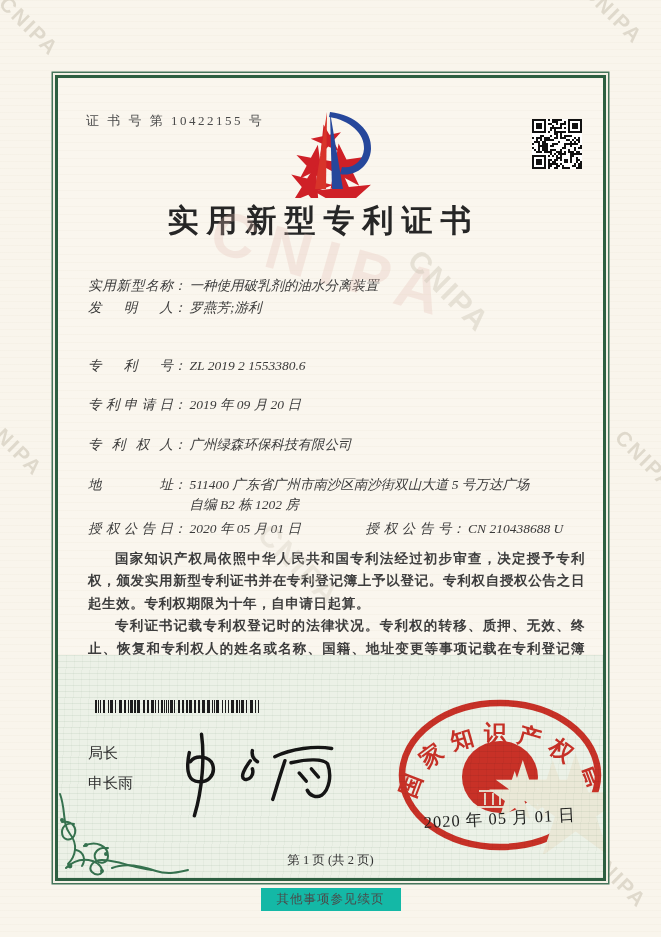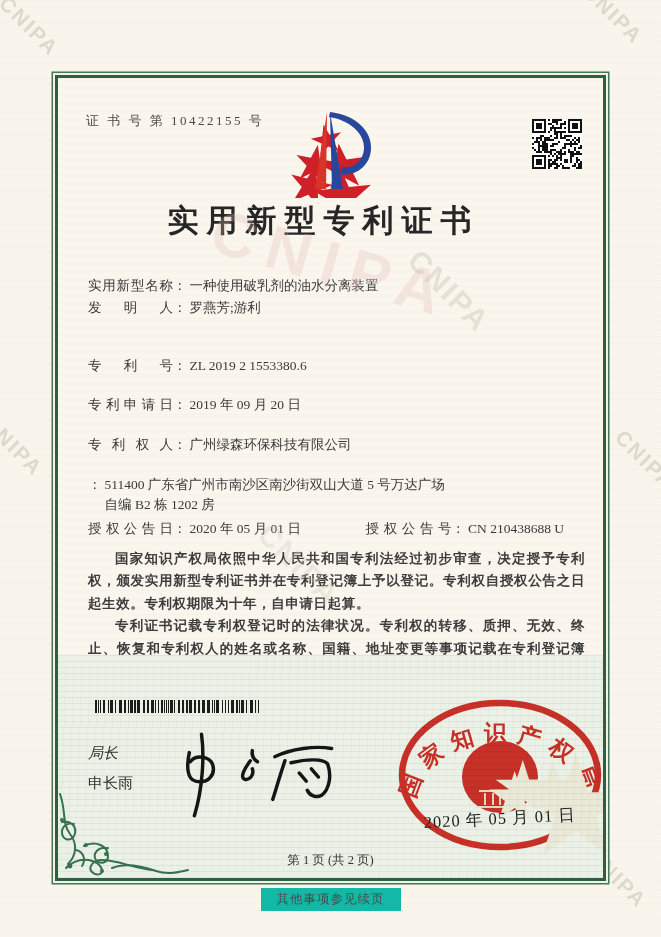--- a/index.html
+++ b/index.html
@@ -27,38 +27,38 @@
   .frame::before{content:"";position:absolute;inset:0;
          background:repeating-linear-gradient(180deg,rgba(205,195,170,.08) 0 1px,transparent 1px 8px);
          pointer-events:none;}
   
   .cert-no{position:absolute;left:28px;top:34px;font-size:13px;letter-spacing:2.5px;color:#4a4a4a;}
   .qr{position:absolute;left:474px;top:41px;width:50px;height:50px;background:#fff;}
   .logo{position:absolute;left:226px;top:28px;width:94px;height:92px;}
   .title{position:absolute;left:0;right:14px;top:122px;text-align:center;font-size:31px;font-weight:bold;
          letter-spacing:8px;color:#262626;}
   
-  .row{position:absolute;left:30px;display:flex;font-size:13.5px;line-height:19px;white-space:nowrap;}
+  .row{position:absolute;left:30px;display:flex;font-size:13.5px;line-height:19px;white-space:nowrap;font-style:italic;}
   .lab{width:85px;text-align-last:justify;flex:none;color:#3a3a3a;}
   .lab2{flex:none;width:86px;text-align-last:justify;color:#3a3a3a;}
   .colon{flex:none;}
   .val{margin-left:3px;color:#3a3a3a;}
   .val-addr{margin-left:3px;white-space:normal;width:402px;line-height:20px;}
   
   .paras{position:absolute;left:30px;top:470px;width:497px;font-size:13.5px;line-height:22.4px;
          text-align:justify;letter-spacing:.6px;color:#3d3d3d;font-weight:bold;}
   .paras p{margin:0;text-indent:2em;}
   
   .zone{position:absolute;left:0;right:0;top:577px;height:223px;
         background:repeating-linear-gradient(180deg,rgba(130,160,130,.13) 0 1px,transparent 1px 6px),
                    repeating-linear-gradient(92deg,rgba(130,160,130,.07) 0 1px,transparent 1px 8px),
                    #ecf1e7;}
   .barcode{position:absolute;left:37px;top:622px;width:172px;height:13px;display:flex;align-items:stretch;}
   .barcode div{height:100%;}
-  .sig-label{position:absolute;left:30px;top:666px;font-size:15px;font-family:"Liberation Sans","DejaVu Sans",sans-serif;color:#2f2f2f;font-style:italic;}
+  .sig-label{position:absolute;left:30px;top:666px;font-size:15px;font-family:"Liberation Sans","DejaVu Sans",sans-serif;color:#2f2f2f;}
   .sig-name{position:absolute;left:30px;top:696px;font-size:15px;font-family:"Liberation Sans","DejaVu Sans",sans-serif;color:#2f2f2f;}
   .signature{position:absolute;left:113px;top:652px;width:178px;height:90px;}
   .seal{position:absolute;left:337px;top:618px;width:210px;height:158px;opacity:.95;mix-blend-mode:multiply;}
   .flourish{position:absolute;left:-2px;top:698px;width:138px;height:100px;}
   .page-info{position:absolute;left:0;right:0;top:774px;text-align:center;font-size:12.5px;color:#333;}
   
   .cont-note{position:absolute;left:50%;top:888px;transform:translateX(-50%);z-index:3;
              background:#14b8a6;padding:3px 16px;font-size:12.5px;color:#4a4a4a;letter-spacing:1px;}
 </style>
 </head>
@@ -344,20 +344,21 @@
       <span class="lab">专利申请日</span>
         <span class="colon">：</span>
       <span class="val">2019 年 09 月 20 日</span>
     </div>
     <div class="row" style="top:357px">
       <span class="lab">专利权人</span>
         <span class="colon">：</span>
       <span class="val">广州绿森环保科技有限公司</span>
     </div>
     <div class="row" style="top:397px">
+      <span class="lab">地址</span>
         <span class="colon">：</span>
       <span class="val-addr"><span>511400 广东省广州市南沙区南沙街双山大道 5 号万达广场</span><br>
         <span>自编 B2 栋 1202 房</span></span>
     </div>
     <div class="row" style="top:441px">
       <span class="lab">授权公告日</span>
         <span class="colon">：</span>
       <span class="val" style="width:176px">2020 年 05 月 01 日</span>
       <span class="lab2">授权公告号</span>
         <span class="colon">：</span>

